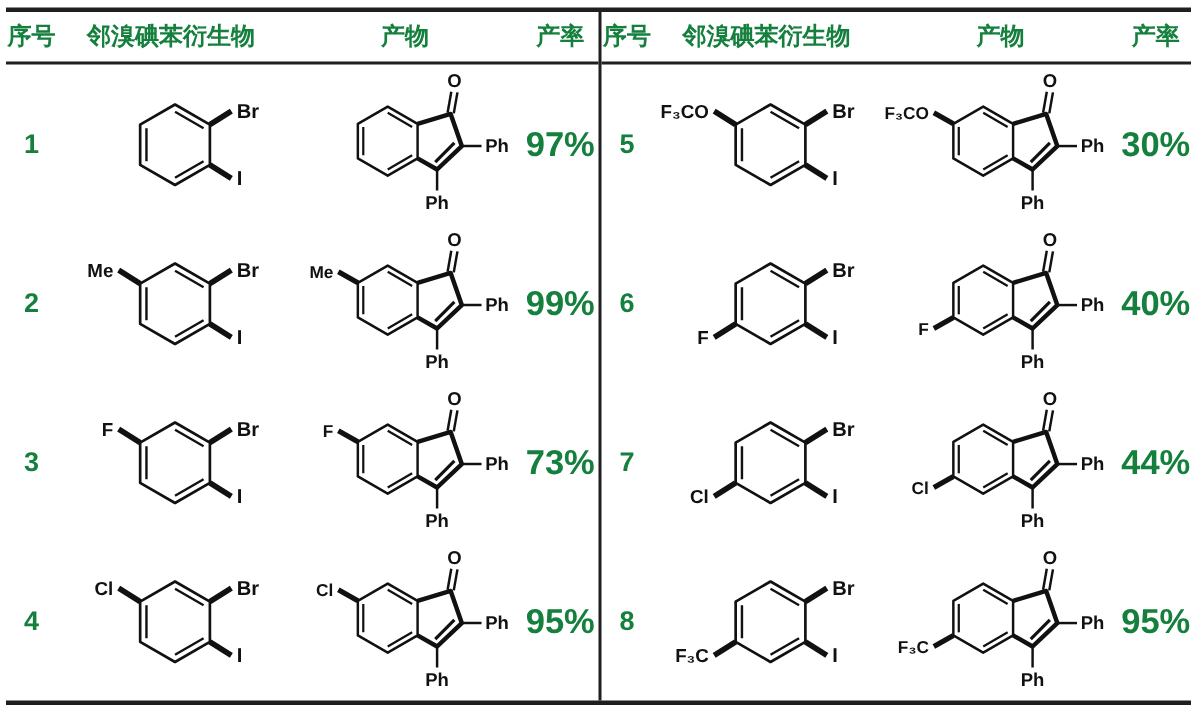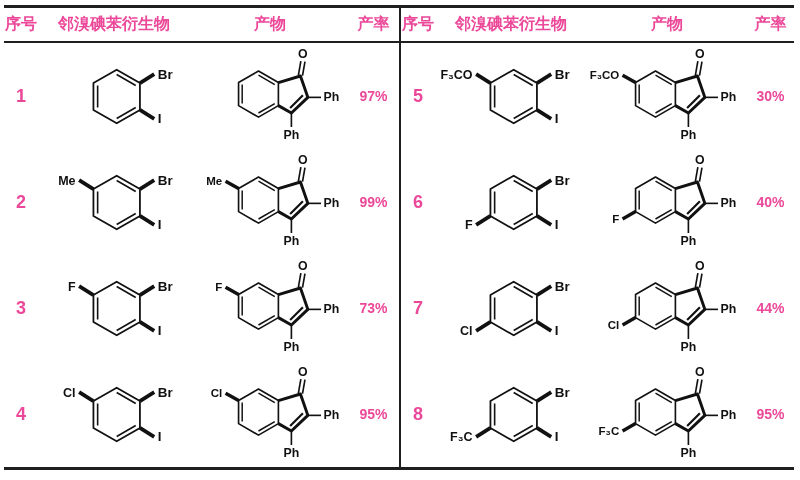--- a/index.html
+++ b/index.html
@@ -1,32 +1,32 @@
 <!DOCTYPE html>
 <html><head>
 <meta charset="utf-8">
 <style>
   html,body{margin:0;padding:0;background:#f6f6f6;}
   #screen{width:800px;height:480px;background:#ffffff;position:relative;overflow:hidden;
-          font-family:"Liberation Sans","DejaVu Sans",sans-serif;color:#ec4899;}
+          font-family:"Liberation Sans","DejaVu Sans",sans-serif;color:#15803d;}
   .table{position:absolute;left:4px;top:5px;width:790px;
          border-top:3px solid #1f1f1f;border-bottom:3px solid #1f1f1f;
          display:flex;background:#fff;}
   .half{width:50%;box-sizing:border-box;}
   .half.right{border-left:2px solid #1f1f1f;}
   .header-row{height:33px;display:flex;align-items:center;border-bottom:2px solid #1f1f1f;}
   .hcell{font-weight:bold;font-size:16px;text-align:center;white-space:nowrap;}
   .c-num{width:34px;}
   .c-sub{width:152px;}
   .c-prod{width:160px;}
   .c-yield{width:47px;}
   .row{height:106px;display:flex;align-items:center;}
   .cell{display:flex;align-items:center;justify-content:center;}
   .num{font-weight:bold;font-size:18px;}
-  .yield{font-weight:bold;font-size:14px;white-space:nowrap;}
+  .yield{font-weight:bold;font-size:23px;white-space:nowrap;}
   svg{display:block;}
   .ring{fill:none;stroke:#111;stroke-width:2;stroke-linejoin:round;}
   .inner{stroke:#111;stroke-width:1.8;}
   .penta{fill:none;stroke:#111;stroke-width:3.6;stroke-linejoin:round;}
   .bond{stroke:#111;stroke-width:2;}
   .wedge{stroke:#111;stroke-width:4.2;}
   .dbl{stroke:#111;stroke-width:2.6;}
   .atom{font-family:"Liberation Sans","DejaVu Sans",sans-serif;font-weight:bold;font-size:15px;fill:#111;}
   .subatom{font-family:"Liberation Sans","DejaVu Sans",sans-serif;font-weight:bold;font-size:14px;fill:#111;}
   .sub-none .sub-el{display:none;}

